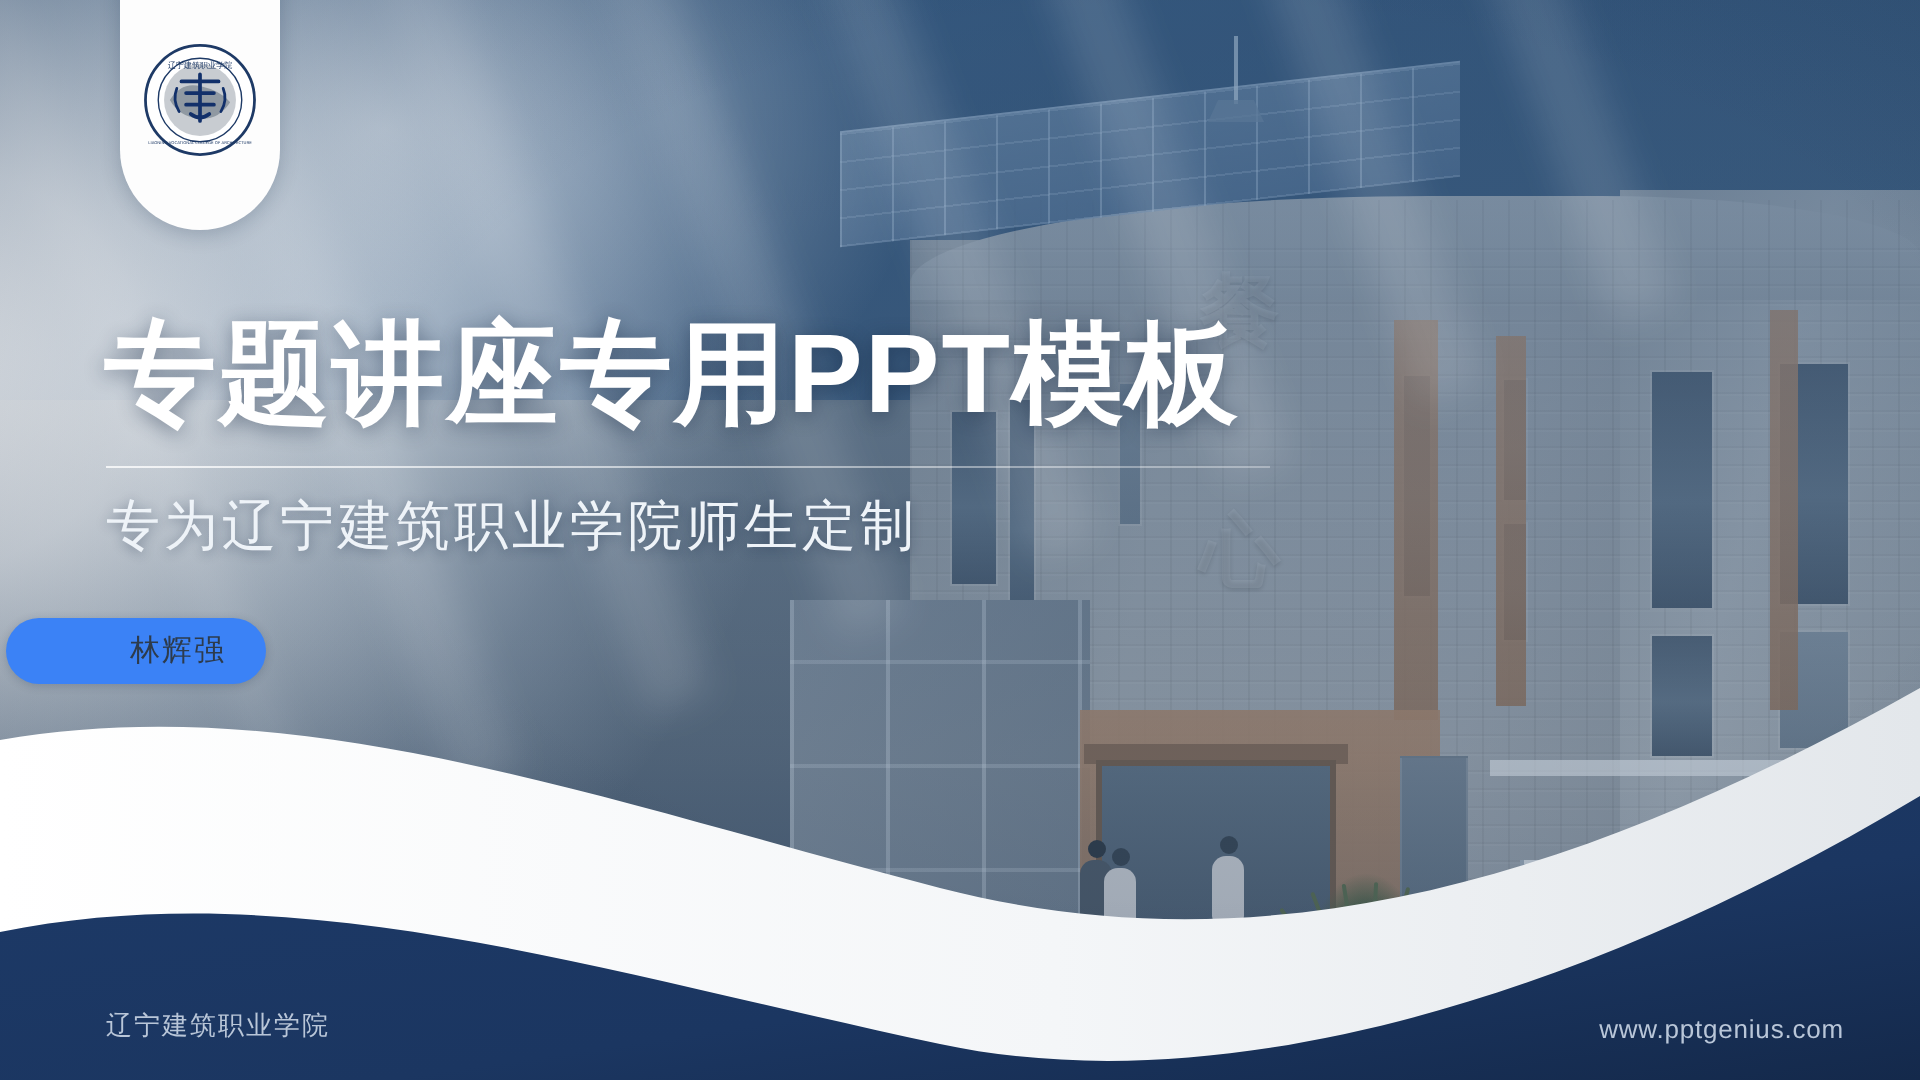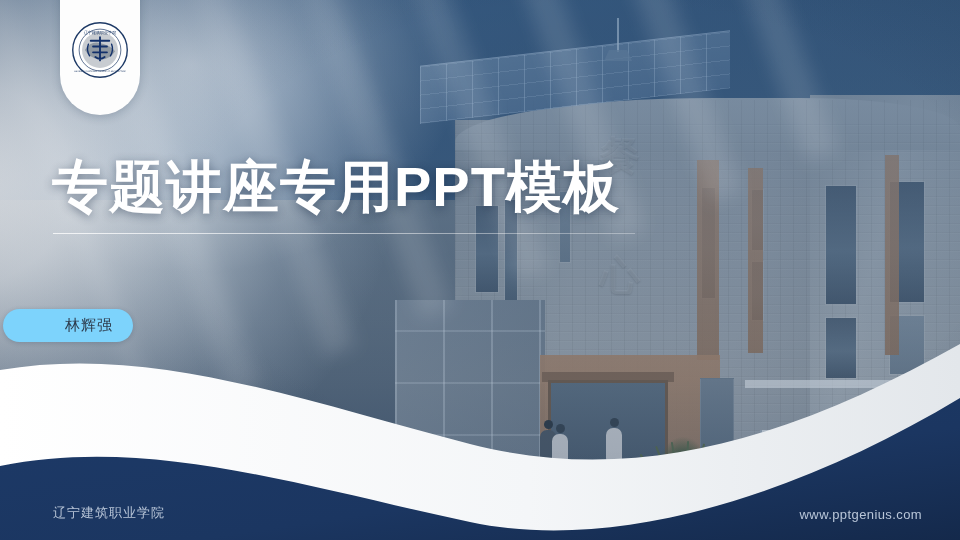--- a/index.html
+++ b/index.html
@@ -211,21 +211,21 @@
     font-size:27px;color:#eef3f8;letter-spacing:2px;font-weight:400;
     text-shadow:0 1px 6px rgba(18,36,62,.40);
     white-space:nowrap;
   }
 
   
   .pills{position:absolute;left:53px;top:309px;display:flex;align-items:center;}
   .pill-white{
     height:33px;display:flex;align-items:center;
     padding:0 20px 0 62px;margin-left:-50px;
-    background:#7dd3fc;border-radius:17px;
+    background:#3b82f6;border-radius:17px;
     font-size:15px;color:#2d3b4c;letter-spacing:1px;
     box-shadow:0 1px 5px rgba(15,33,58,.20);
   }
   .pill-dark{
     position:relative;z-index:2;
     height:33px;display:flex;align-items:center;justify-content:center;
     padding:0 17px;
     background:#1e3a66;border:1px solid rgba(255,255,255,.45);
     border-radius:17px;
     font-size:15px;color:#ffffff;letter-spacing:1px;
@@ -359,20 +359,21 @@
       <path d="M24 50 q10 -16 26 -12 q18 4 26 14 q-10 16 -28 14 q-16 -2 -24 -16 Z" fill="#7e8892" opacity="0.75"></path>
       <path d="M34 34 h32 M50 28 v40 M38 44 h24 M38 54 h24 M42 62 q8 6 16 0" stroke="#12306a" stroke-width="3.2" fill="none" stroke-linecap="round"></path>
       <path d="M30 40 q-4 10 2 20 M70 40 q4 10 -2 20" stroke="#12306a" stroke-width="2.4" fill="none" stroke-linecap="round"></path>
       <text x="50" y="22" text-anchor="middle" font-size="7" fill="#1e3a66" font-family="'DejaVu Sans',sans-serif">辽宁建筑职业学院</text>
       <text x="50" y="88" text-anchor="middle" font-size="3.4" fill="#1e3a66" font-family="'DejaVu Sans',sans-serif">LIAONING VOCATIONAL COLLEGE OF ARCHITECTURE</text>
     </svg>
   </div>
 
   <div class="headline">专题讲座专用PPT模板</div>
   <div class="rule"></div>
+  <div class="subhead">专为辽宁建筑职业学院师生定制</div>
 
   <div class="pills">
       <div class="pill-white">林辉强</div>
 
   </div>
 
   <div class="foot-left">辽宁建筑职业学院</div>
   <div class="foot-right">www.pptgenius.com</div>
 
 </div>

